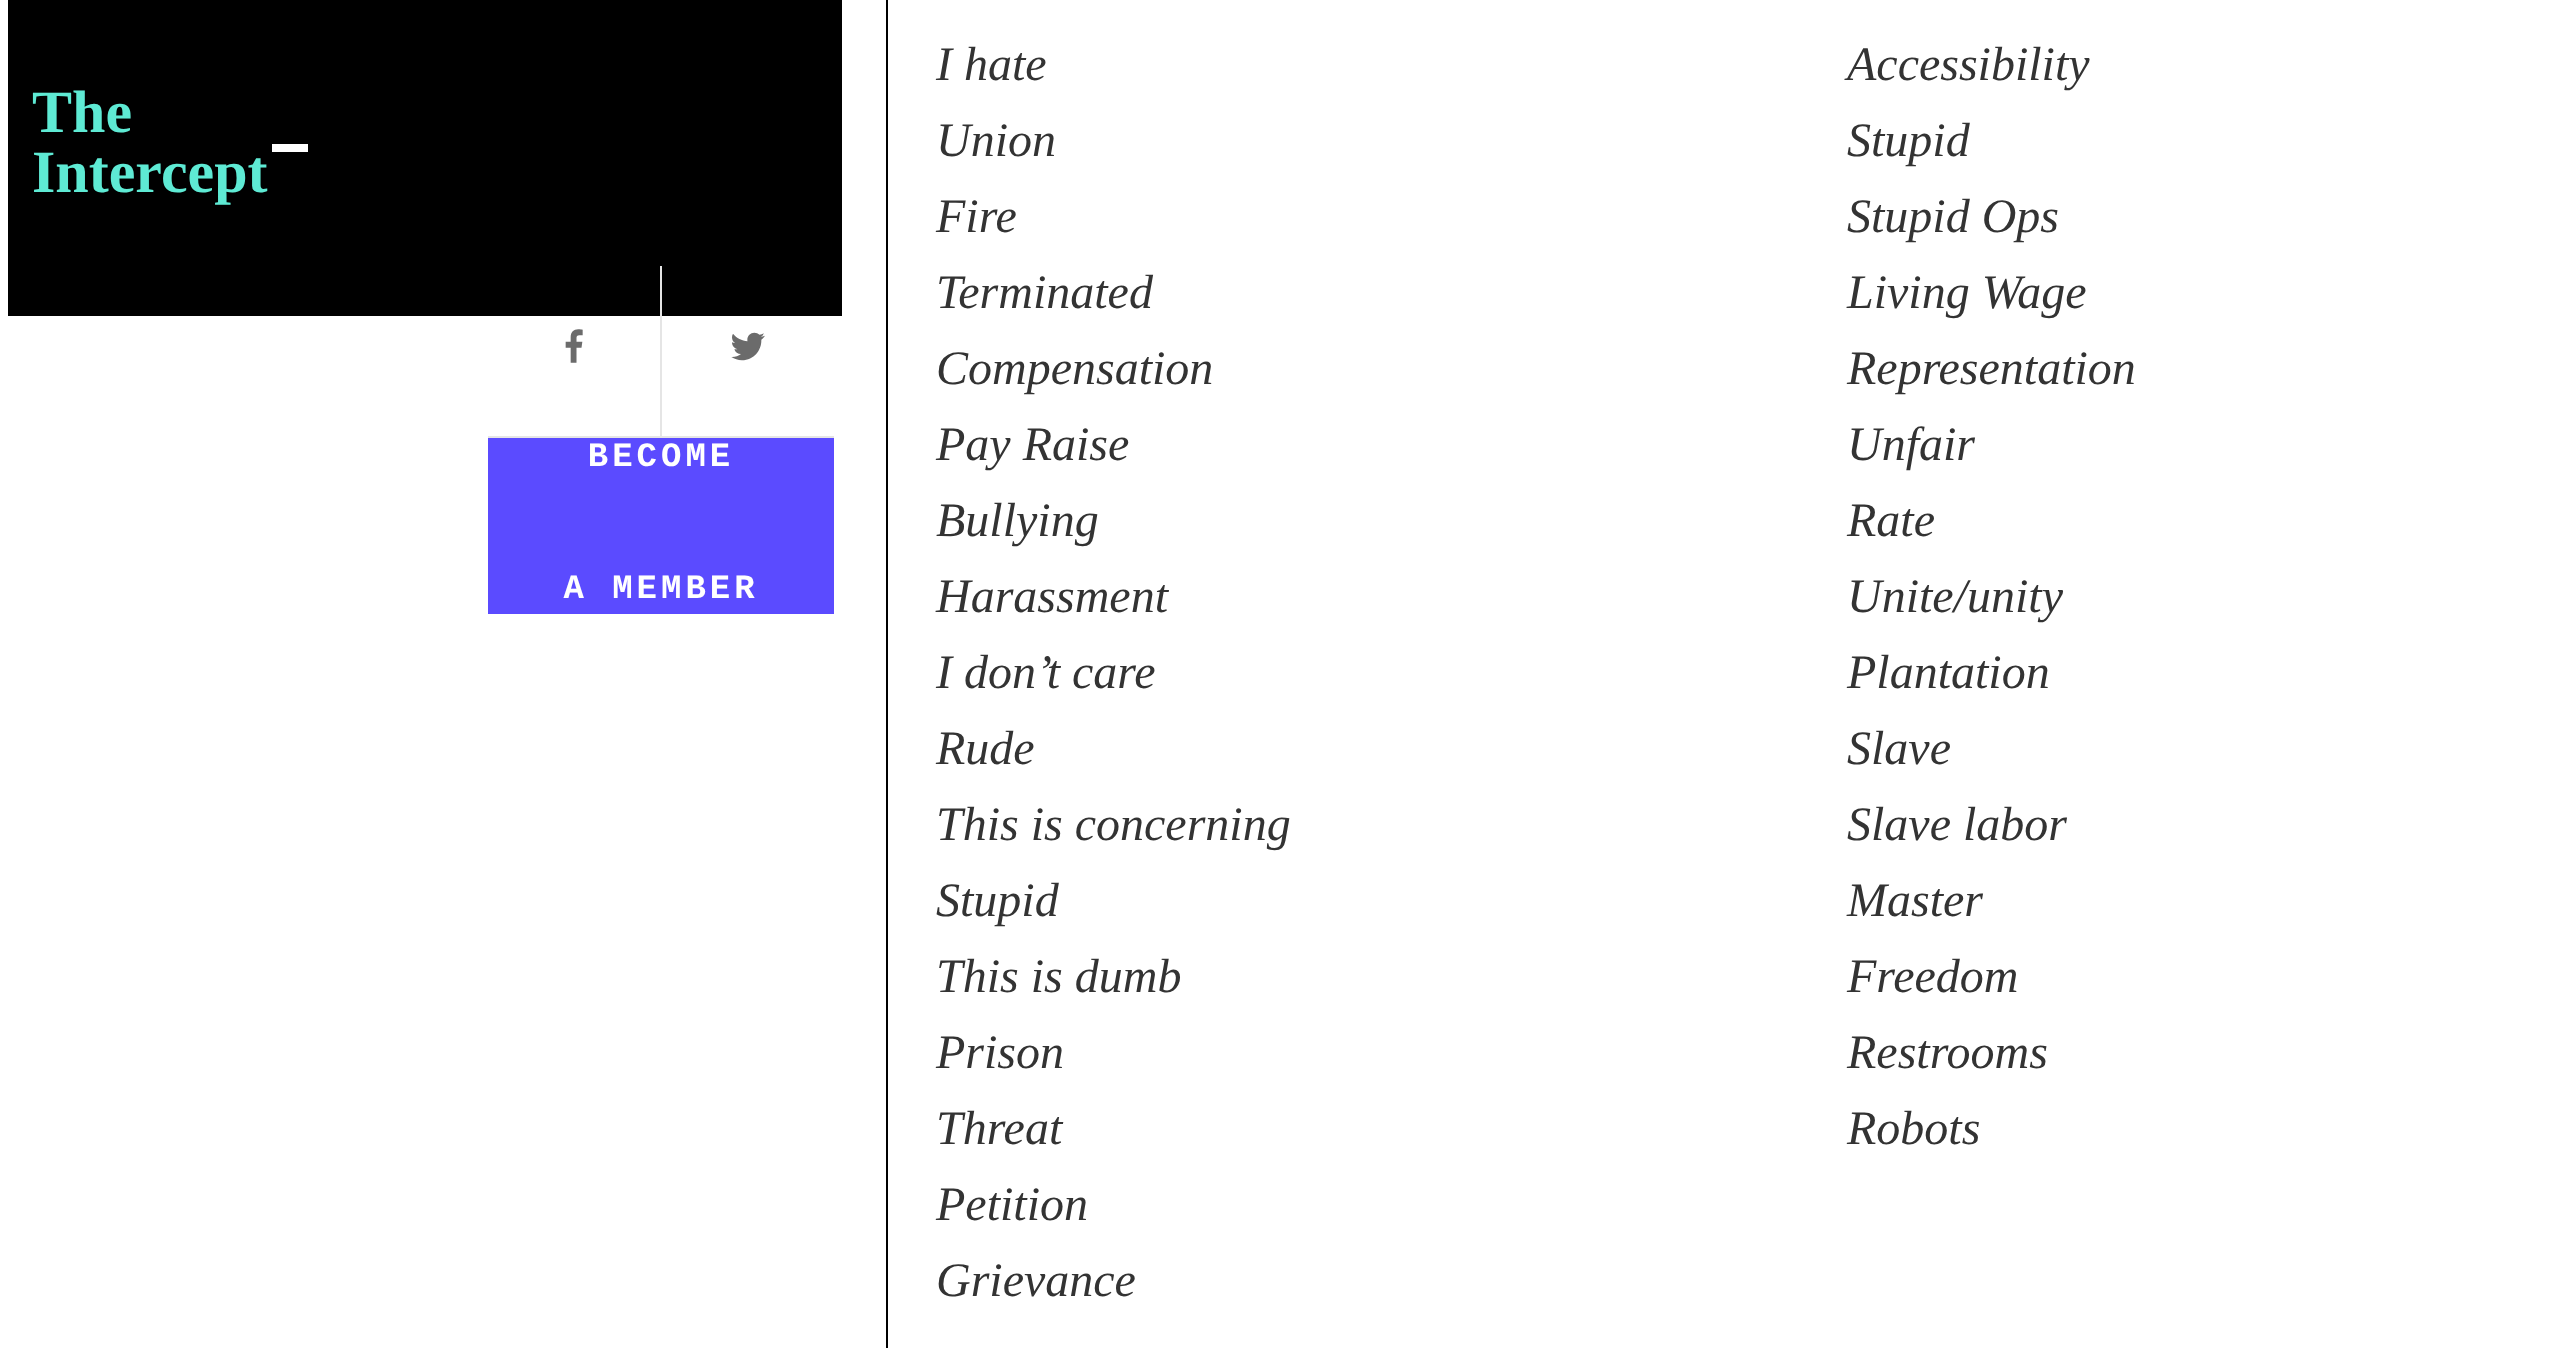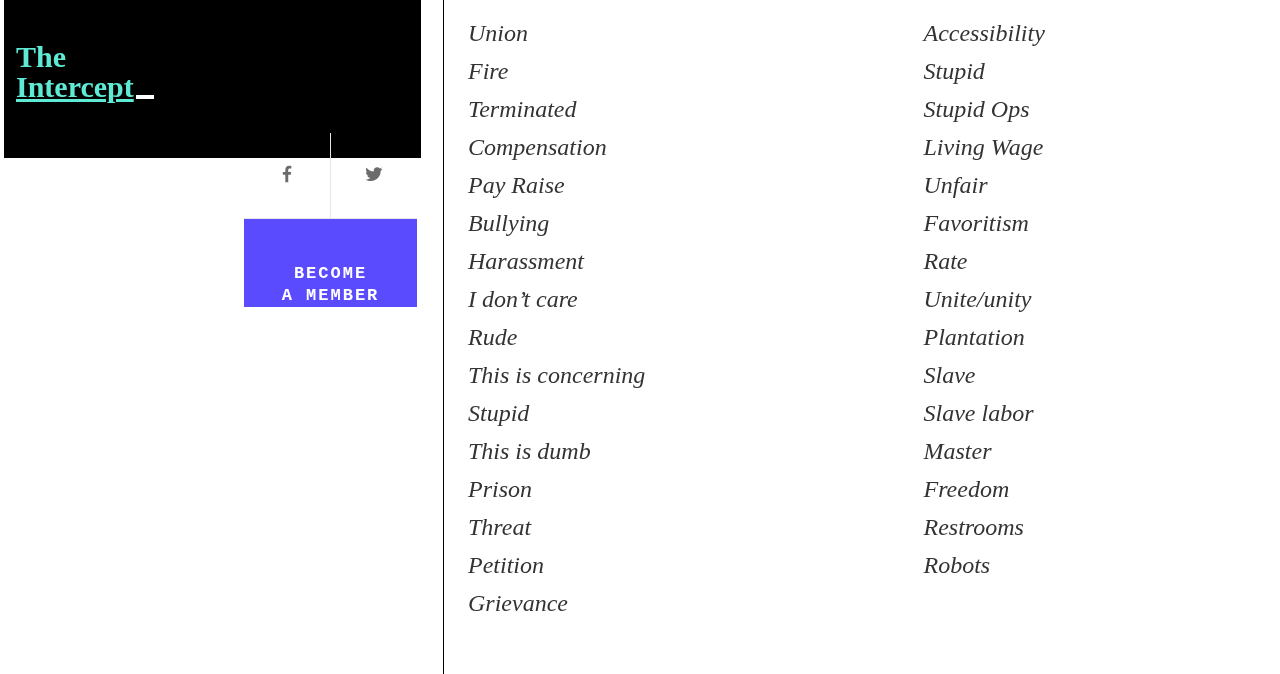--- a/index.html
+++ b/index.html
@@ -21,21 +21,21 @@
     background: #000;
     color: #5eead4;
     padding: 42px 0 0 12px;
   }
   .logo-line {
     font-family: Georgia, "Times New Roman", serif;
     font-weight: 700;
     font-size: 30px;
     line-height: 1;
   }
-  .logo-line2-wrap { display: flex; align-items: flex-end; text-decoration: underline; }
+  .logo-line2-wrap { display: flex; align-items: flex-start; }
   .logo-cursor {
     display: inline-block;
     width: 18px;
     border-bottom: 4px solid #fff;
     margin-left: 2px;
     margin-bottom: 3px;
   }
 
   
   .sidebar {
@@ -61,21 +61,21 @@
   .share-btn svg { width: 20px; height: 20px; fill: #6b6b6b; }
 
   .member-btn {
     width: 100%;
     height: 88px;
     background: #5b4bff;
     color: #fff;
     display: flex;
     flex-direction: column;
     align-items: center;
-    justify-content: flex-end;
+    justify-content: space-between;
     font-family: "Courier New", Courier, monospace;
     font-weight: 700;
     font-size: 17px;
     letter-spacing: 2px;
     line-height: 1.3;
     cursor: pointer;
     text-align: center;
   }
 
   
@@ -135,20 +135,21 @@
     </div>
   </div>
   <div class="member-btn">
     <span>BECOME</span>
     <span>A MEMBER</span>
   </div>
 </div>
 
 <div class="article">
   <div class="col col1" id="col-left">
+      <div class="term">I hate</div>
       <div class="term">Union</div>
       <div class="term">Fire</div>
       <div class="term">Terminated</div>
       <div class="term">Compensation</div>
       <div class="term">Pay Raise</div>
       <div class="term">Bullying</div>
       <div class="term">Harassment</div>
       <div class="term">I don’t care</div>
       <div class="term">Rude</div>
       <div class="term">This is concerning</div>
@@ -157,22 +158,22 @@
       <div class="term">Prison</div>
       <div class="term">Threat</div>
       <div class="term">Petition</div>
       <div class="term">Grievance</div>
     </div>
   <div class="col col2" id="col-right">
       <div class="term">Accessibility</div>
       <div class="term">Stupid</div>
       <div class="term">Stupid Ops</div>
       <div class="term">Living Wage</div>
+      <div class="term">Representation</div>
       <div class="term">Unfair</div>
-      <div class="term">Favoritism</div>
       <div class="term">Rate</div>
       <div class="term">Unite/unity</div>
       <div class="term">Plantation</div>
       <div class="term">Slave</div>
       <div class="term">Slave labor</div>
       <div class="term">Master</div>
       <div class="term">Freedom</div>
       <div class="term">Restrooms</div>
       <div class="term">Robots</div>
     </div>

